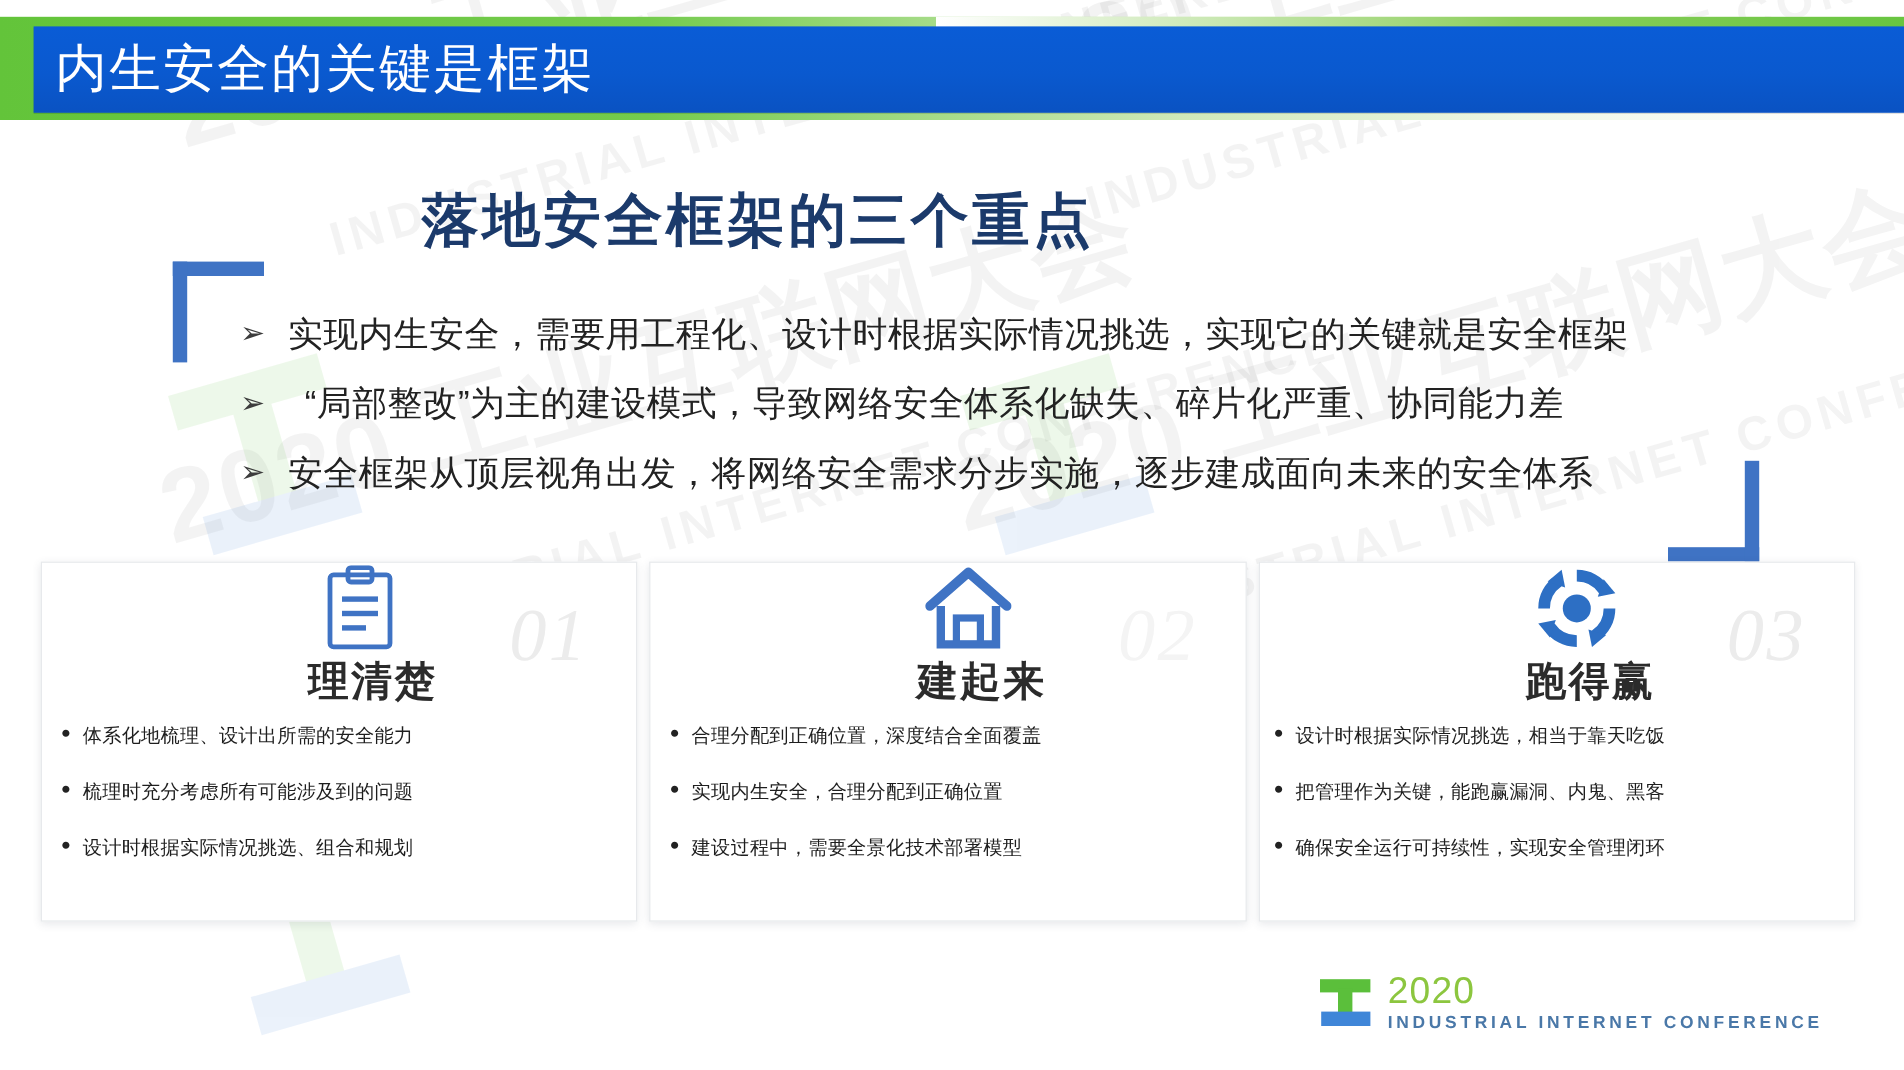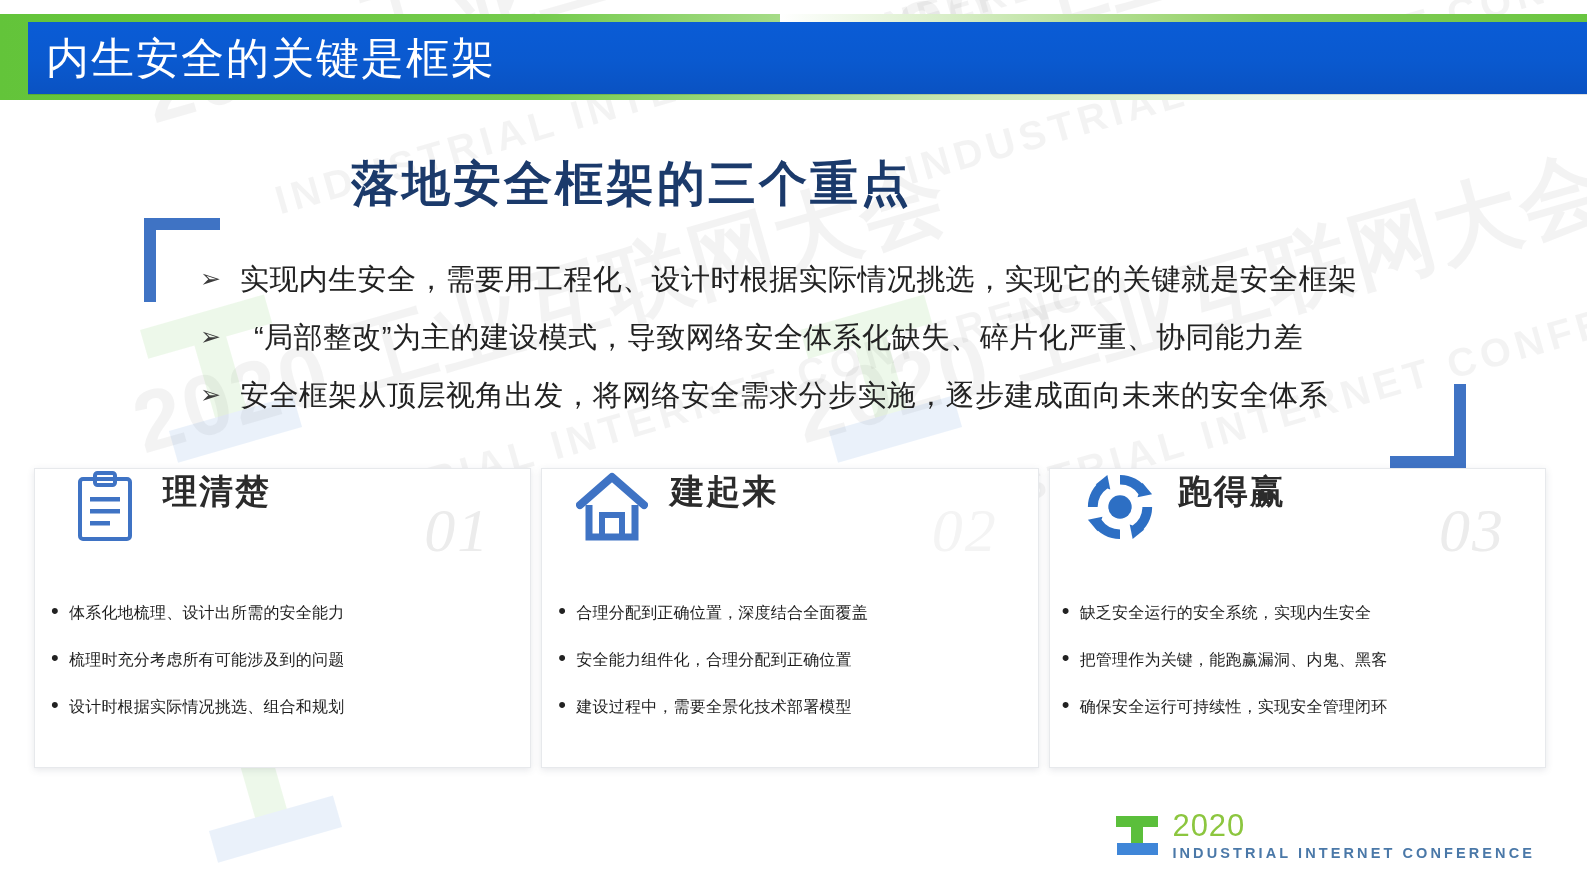--- a/index.html
+++ b/index.html
@@ -183,22 +183,23 @@
     flex: 1 1 0;
     background: #ffffff;
     border: 1px solid #e7e9ec;
     box-shadow: 0 2px 7px rgba(60,70,90,0.13);
     overflow: hidden;
   }
   .card-head {
     position: relative;
     height: 118px;
     display: flex;
-    align-items: flex-start;
+    align-items: center;
     padding-left: 34px;
+    flex-direction: column;
   }
   .card-icon {
     flex: 0 0 auto;
     width: 72px;
     height: 76px;
     display: flex;
     align-items: center;
     justify-content: center;
   }
   .card-icon svg { display: block; }
@@ -241,21 +242,21 @@
     font-size: 16px;
     line-height: 47px;
     color: #1e1e1e;
     letter-spacing: 0.2px;
     white-space: nowrap;
   }
 
   
   .footer-logo {
     position: absolute;
-    right: 52px;
+    right: 68px;
     bottom: 30px;
     display: flex;
     align-items: center;
     z-index: 6;
   }
   .logo-mark {
     position: relative;
     width: 44px;
     height: 44px;
     margin-right: 12px;
@@ -421,21 +422,21 @@
         <div class="card-title">建起来</div>
         <div class="card-number" style="color:#f4f4f4;">02</div>
       </div>
       <div class="card-body">
         <div class="card-item">
           <span class="card-item-dot">•</span>
           <span class="card-item-text">合理分配到正确位置，深度结合全面覆盖</span>
         </div>
         <div class="card-item">
           <span class="card-item-dot">•</span>
-          <span class="card-item-text">安全能力组件化，合理分配到正确位置</span>
+          <span class="card-item-text">实现内生安全，合理分配到正确位置</span>
         </div>
         <div class="card-item">
           <span class="card-item-dot">•</span>
           <span class="card-item-text">建设过程中，需要全景化技术部署模型</span>
         </div>
       </div>
     </div>
 
     <div class="card">
       <div class="card-head">
@@ -453,21 +454,21 @@
               <circle cx="37" cy="37" r="12"></circle>
             </g>
           </svg>
         </div>
         <div class="card-title">跑得赢</div>
         <div class="card-number">03</div>
       </div>
       <div class="card-body" style="padding-left:12px;">
         <div class="card-item">
           <span class="card-item-dot">•</span>
-          <span class="card-item-text">缺乏安全运行的安全系统，实现内生安全</span>
+          <span class="card-item-text">设计时根据实际情况挑选，相当于靠天吃饭</span>
         </div>
         <div class="card-item">
           <span class="card-item-dot">•</span>
           <span class="card-item-text">把管理作为关键，能跑赢漏洞、内鬼、黑客</span>
         </div>
         <div class="card-item">
           <span class="card-item-dot">•</span>
           <span class="card-item-text">确保安全运行可持续性，实现安全管理闭环</span>
         </div>
       </div>

